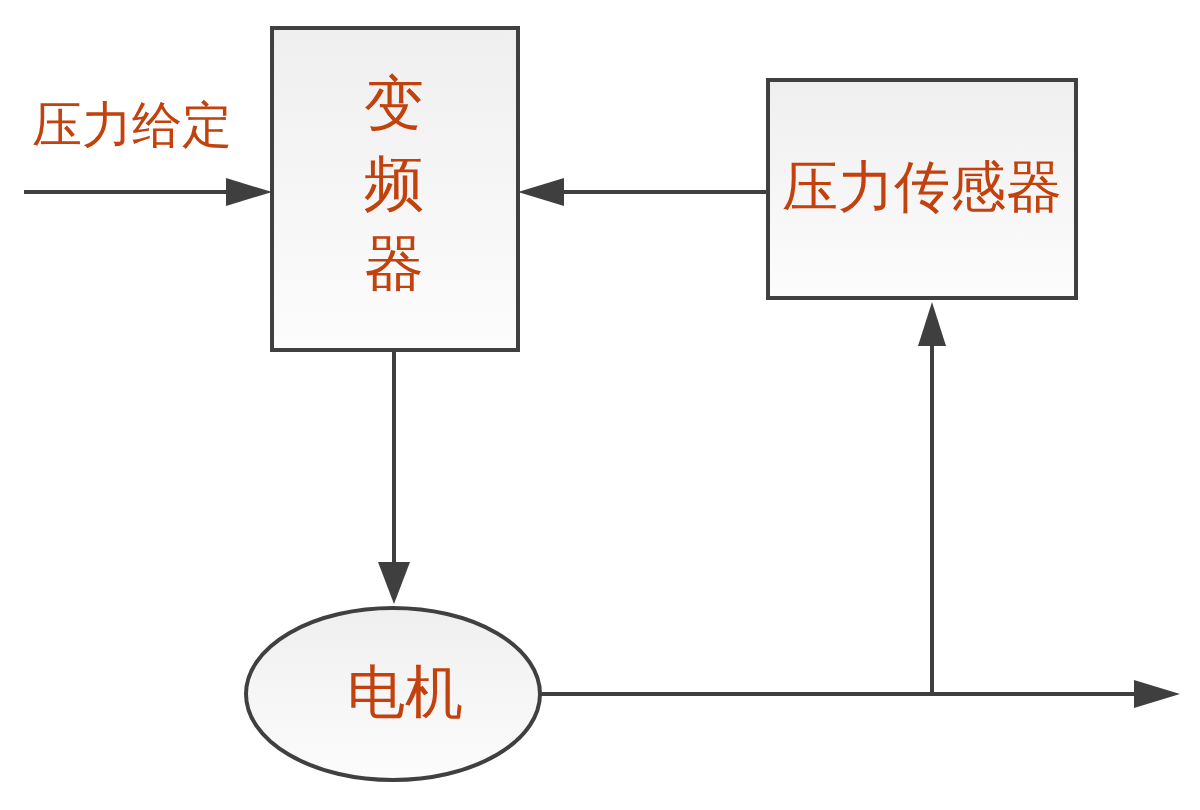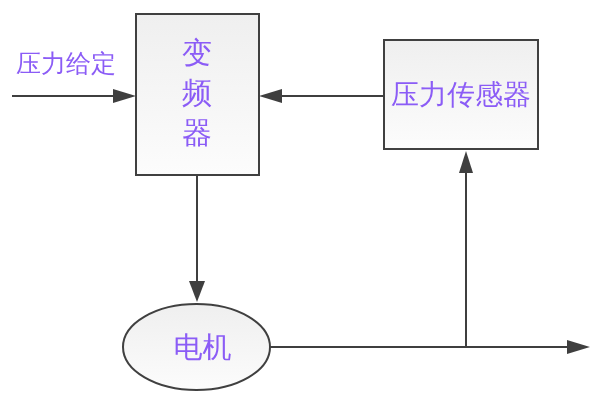--- a/index.html
+++ b/index.html
@@ -15,21 +15,21 @@
     font-family: "Liberation Serif", "DejaVu Serif", serif;
     overflow: hidden;
   }
   .stage svg {
     position: absolute;
     left: 0;
     top: 0;
   }
   .label {
     position: absolute;
-    color: #8b5cf6;
+    color: #c2410c;
     text-align: center;
     white-space: nowrap;
     font-family: "Liberation Serif", "DejaVu Serif", serif;
   }
   .edge-label {
     font-size: 25px;
     line-height: 28px;
   }
   .setpoint-label { left: 6px;   top: 50px; width: 120px; }
   .feedback-label { left: 263px; top: 51px; width: 120px; }

